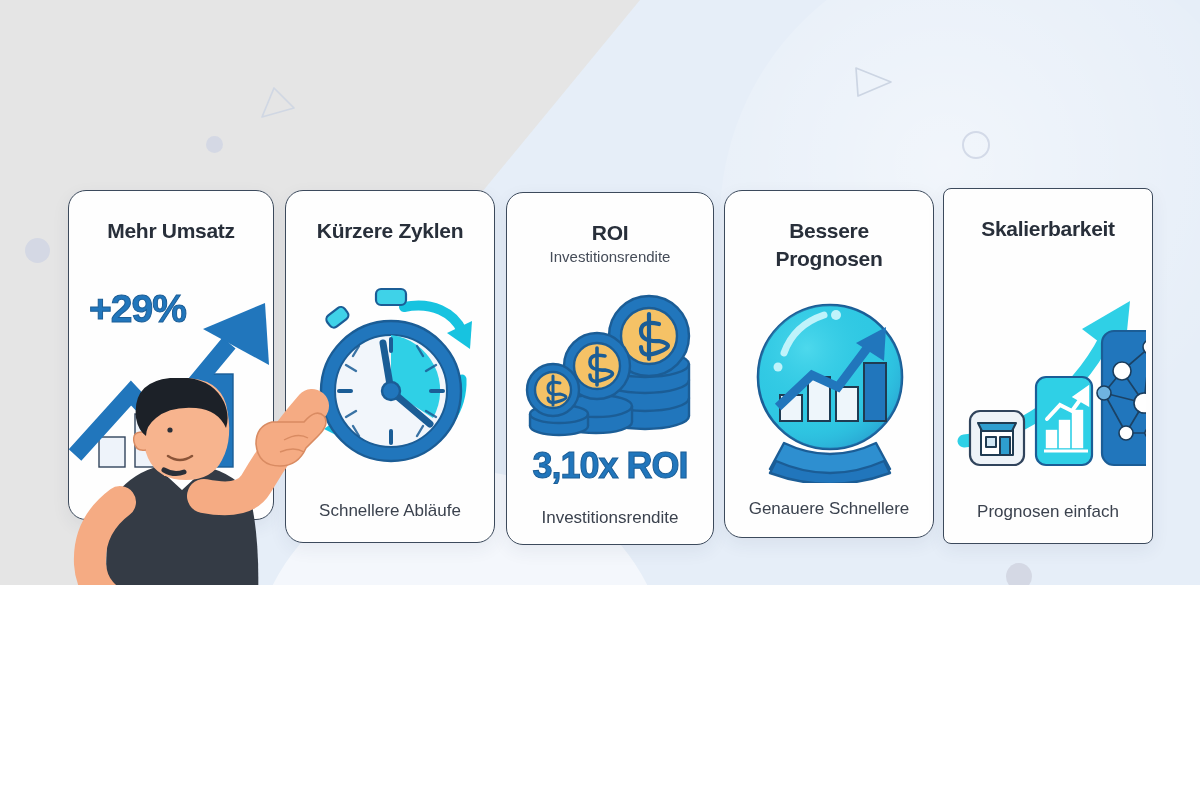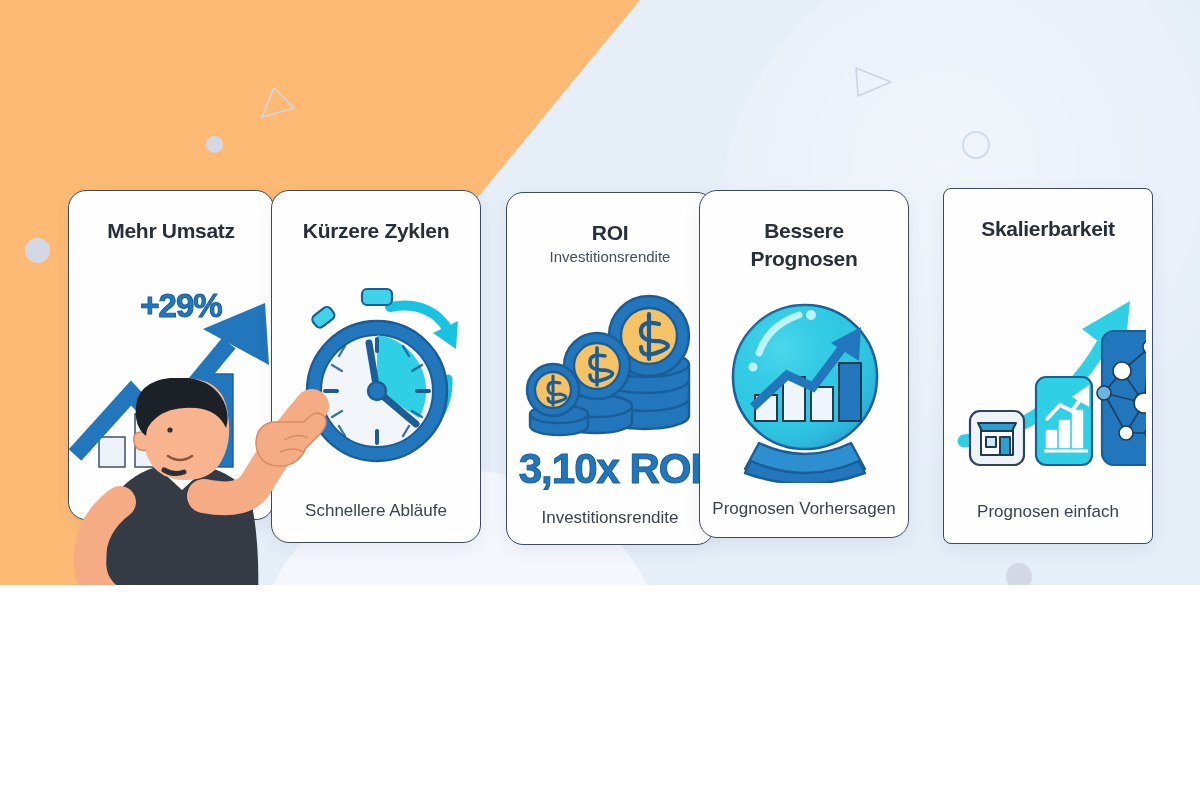--- a/index.html
+++ b/index.html
@@ -7,21 +7,21 @@
     width: 1200px; height: 800px;
     overflow: hidden;
     font-family: "Liberation Sans", sans-serif;
     background: #ffffff;
   }
 
   #stage {
     position: relative;
     width: 1200px; height: 585px;
     overflow: hidden;
-    background: #fdba74;
+    background: #e5e5e5;
   }
 
   
   .bg-layer { position: absolute; inset: 0; }
 
   .bg-diag {
     position: absolute; inset: 0;
     background: #e6eef8;
     clip-path: polygon(100% 0, 100% 100%, 0 100%, 0 760px, 130px 620px, 640px 0);
   }
@@ -89,23 +89,23 @@
     left: 0; right: 0;
     text-align: center;
     font-weight: 800;
     letter-spacing: -1px;
     color: #2176bc;
     -webkit-text-stroke: 1px #1b5d96;
   }
 
   
   #card-1 { left: 68px;  top: 190px; width: 206px; height: 330px; }
-  #card-2 { left: 271px; top: 190px; width: 210px; height: 353px; }
+  #card-2 { left: 285px; top: 190px; width: 210px; height: 353px; }
   #card-3 { left: 506px; top: 192px; width: 208px; height: 353px; border-radius: 17px; }
-  #card-4 { left: 699px; top: 190px; width: 210px; height: 348px; }
+  #card-4 { left: 724px; top: 190px; width: 210px; height: 348px; }
   #card-5 { left: 943px; top: 188px; width: 210px; height: 356px; border-radius: 8px; }
 
   .art { position: absolute; }
 
   
   #person { position: absolute; left: 18px; top: 378px; width: 330px; height: 422px; }
 
   
   #logo { position: absolute; left: 16px; top: 740px; width: 190px; height: 54px; }
   .logo-word {
@@ -157,21 +157,21 @@
 
         <rect x="30" y="168" width="26" height="30" fill="#eef3fa" stroke="#31445c" stroke-width="1.4"></rect>
         <rect x="66" y="145" width="26" height="53" fill="#eef3fa" stroke="#31445c" stroke-width="1.4"></rect>
         <rect x="102" y="131" width="26" height="67" fill="#eef3fa" stroke="#31445c" stroke-width="1.4"></rect>
         <rect x="138" y="105" width="26" height="93" fill="#2176bc" stroke="#1b5d96" stroke-width="1.4"></rect>
 
         <path d="M6 186 L62 124 L92 156 L160 74" fill="none" stroke="#2176bc" stroke-width="17" stroke-linecap="butt" stroke-linejoin="miter"></path>
         <polygon points="196,34 200,96 134,60" fill="#2176bc"></polygon>
       </svg>
 
-      <div class="card-stat" style="top:96px; font-size:33px; text-align:center; padding-left:20px;">+29%</div>
+      <div class="card-stat" style="top:96px; font-size:39px; text-align:left; padding-left:20px;">+29%</div>
     </div>
 
     <div class="card" id="card-2">
       <div class="card-title" style="top:26px;">Kürzere Zyklen</div>
 
       <svg class="art" style="left:18px; top:92px;" width="178" height="198" viewBox="0 0 178 198">
 
         <path d="M158 96 A70 70 0 0 1 34 143" fill="none" stroke="#17c3e0" stroke-width="9" stroke-linecap="round"></path>
         <polygon points="40,131 42,157 20,146" fill="#17c3e0"></polygon>
 
@@ -269,21 +269,21 @@
             <path d="M82 68 q-15 -3 -15 6 t15 8 q15 3 0 9 t-15 -4"></path>
             <line x1="74" y1="60" x2="74" y2="97"></line>
           </g>
           <g stroke-width="3">
             <path d="M37 95 q-12 -3 -12 5 t12 6 q12 3 0 7 t-12 -3"></path>
             <line x1="30" y1="88" x2="30" y2="117"></line>
           </g>
         </g>
       </svg>
 
-      <div class="card-stat" style="top:252px; font-size:42px;">3,10x ROI</div>
+      <div class="card-stat" style="top:252px; font-size:36px;">3,10x ROI</div>
       <div class="card-caption" style="top:315px;">Investitionsrendite</div>
     </div>
 
     <div class="card" id="card-4">
       <div class="card-title" style="top:26px; padding:0 24px;">Bessere Prognosen</div>
 
       <svg class="art" style="left:25px; top:100px;" width="160" height="192" viewBox="0 0 160 192">
 
         <path d="M34 152 q46 22 92 0 l14 26 q-60 24 -120 0 Z" fill="#2e8fd0" stroke="#1b5d96" stroke-width="2.4" stroke-linejoin="round"></path>
         <path d="M26 170 q54 24 108 0 l6 12 q-60 22 -120 0 Z" fill="#2176bc" stroke="#1b5d96" stroke-width="2.4" stroke-linejoin="round"></path>
@@ -306,21 +306,21 @@
           <rect x="30" y="104" width="22" height="26" fill="#eef6fb"></rect>
           <rect x="58" y="86" width="22" height="44" fill="#eef6fb"></rect>
           <rect x="86" y="96" width="22" height="34" fill="#eef6fb"></rect>
           <rect x="114" y="72" width="22" height="58" fill="#2176bc"></rect>
         </g>
 
         <path d="M28 116 L62 84 L88 96 L124 48" fill="none" stroke="#2176bc" stroke-width="9" stroke-linecap="butt"></path>
         <polygon points="136,36 134,70 106,52" fill="#2176bc"></polygon>
       </svg>
 
-      <div class="card-caption" style="top:308px;">Prognosen Vorhersagen</div>
+      <div class="card-caption" style="top:308px;">Genauere Schnellere</div>
     </div>
 
     <div class="card" id="card-5">
       <div class="card-title" style="top:26px;">Skalierbarkeit</div>
 
       <svg class="art" style="left:10px; top:96px;" width="192" height="196" viewBox="0 0 192 196">
 
         <path d="M10 156 C70 150 128 108 158 40" fill="none" stroke="#2fd0e6" stroke-width="13" stroke-linecap="round"></path>
         <polygon points="176,16 170,76 128,44" fill="#2fd0e6"></polygon>
 

